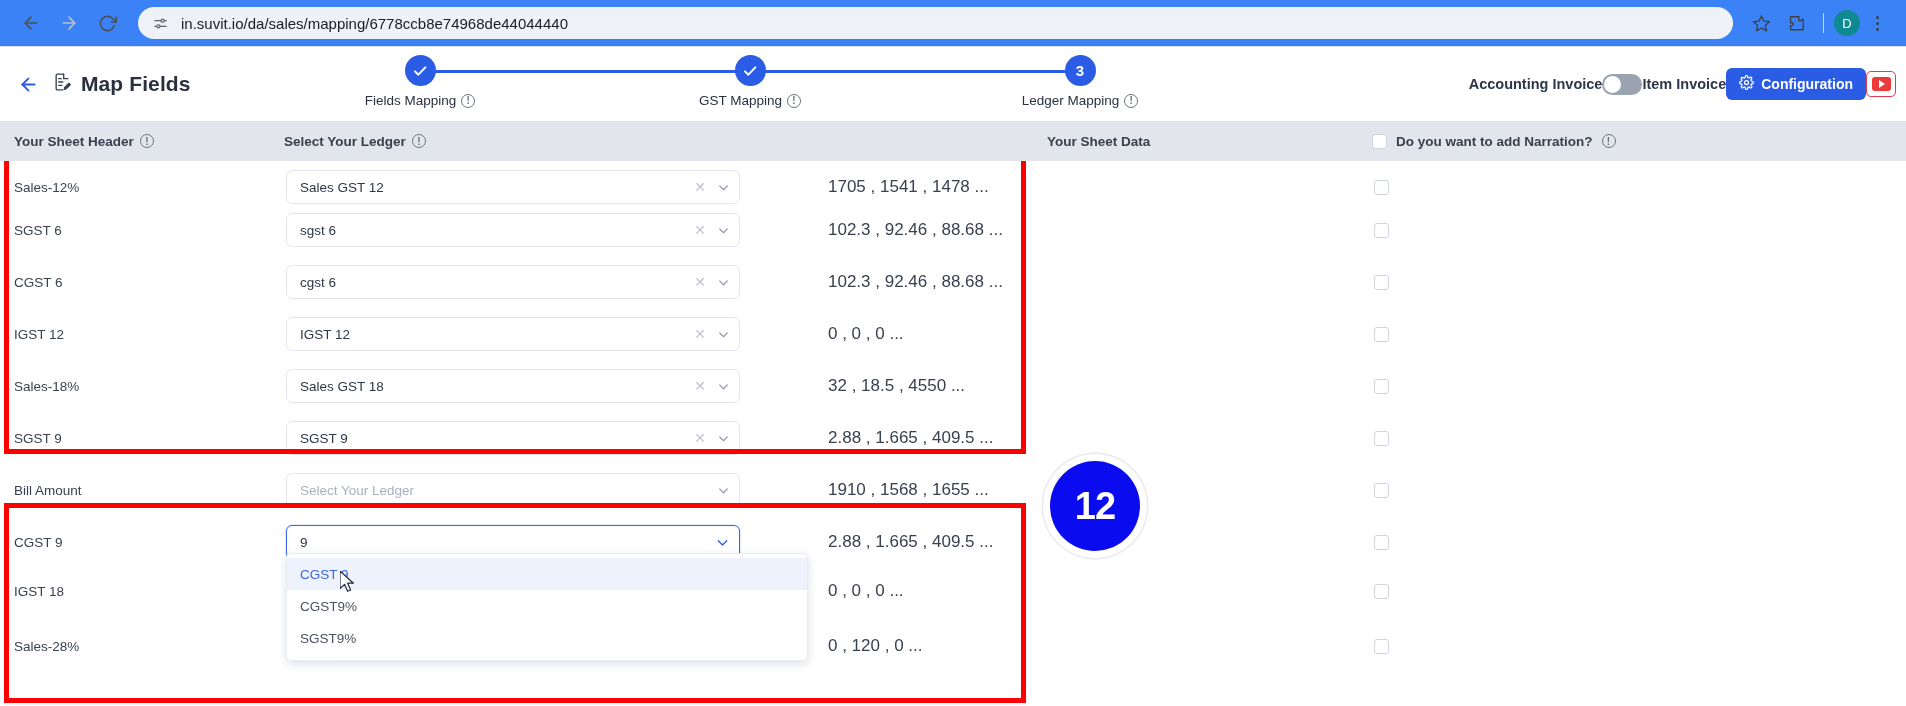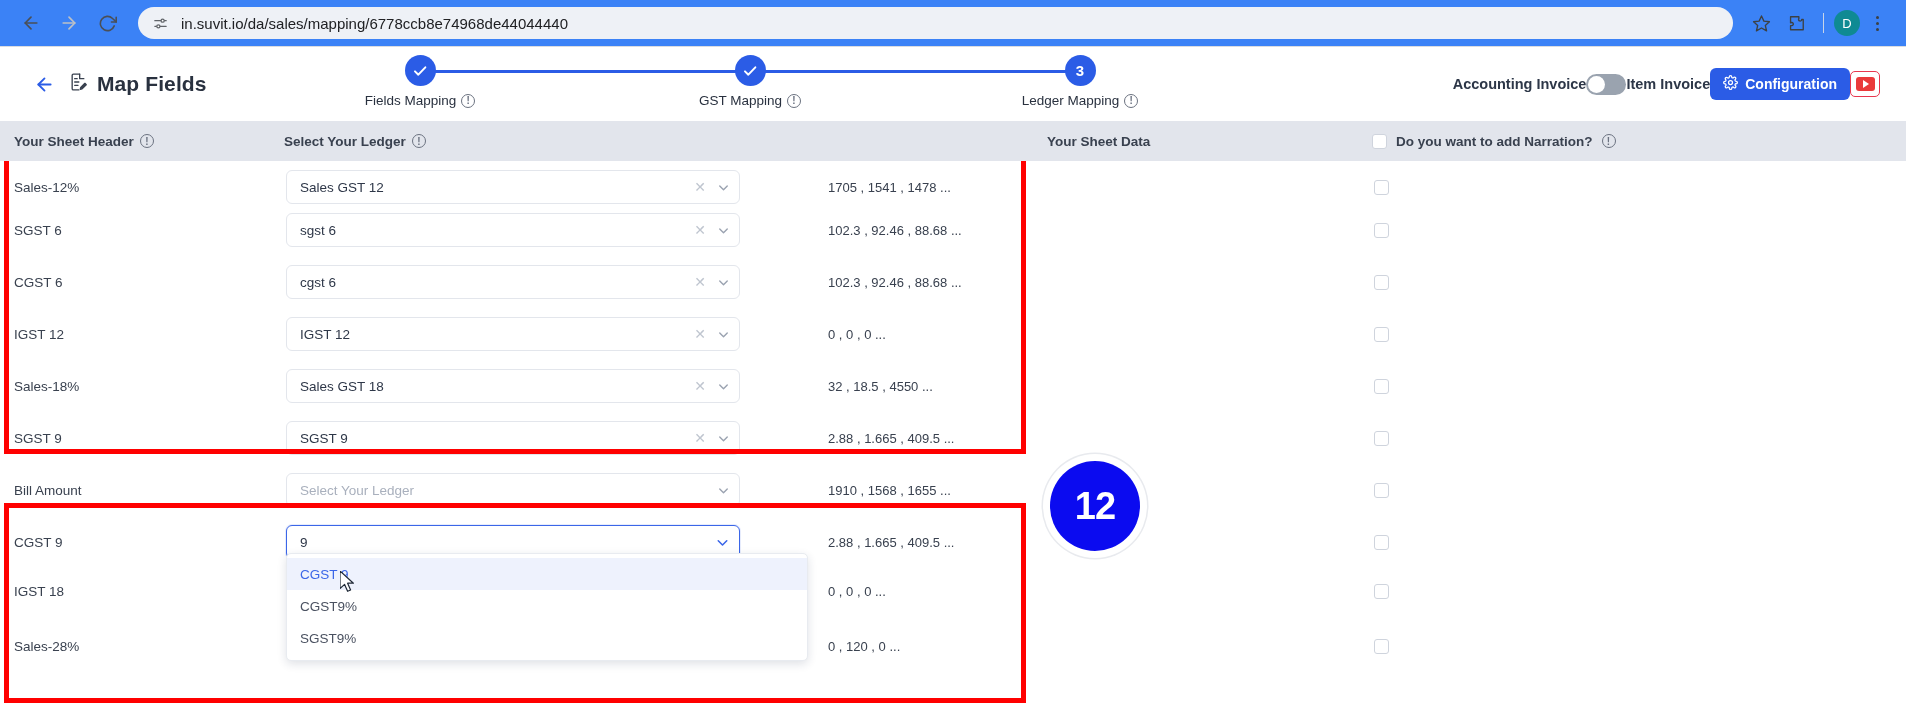--- a/index.html
+++ b/index.html
@@ -58,21 +58,21 @@
   }
   .kebab { width: 30px; height:30px; display:flex; flex-direction:column; align-items:center; justify-content:center; gap:3px; }
   .kebab i { width:3px; height:3px; border-radius:50%; background:#3c4043; display:block; }
   .chrome-sep { height: 1px; background: #dadce0; width: 100%; }
 
   
   .app-header {
     height: 74px;
     background: #ffffff;
     display: flex; align-items: center;
-    padding: 0 28px;
+    padding: 0 12px;
     position: relative;
   }
   .back-circle {
     width: 32px; height: 32px;
     border-radius: 6px;
     display:flex; align-items:center; justify-content:center;
     color:#2b5ce6;
     flex: 0 0 auto;
   }
   .title-group { display:flex; align-items:center; gap:9px; margin-left: 8px; }
@@ -240,21 +240,21 @@
   }
   .clear-x {
     color: #bfc5cf; font-size: 14px;
     margin-right: 10px; line-height: 1;
   }
   .chev { color:#9aa2b0; display:flex; align-items:center; }
   .chev.active { color:#3b66e8; }
   .cell-data {
     position: absolute;
     left: 828px;
-    font-size: 13px; color: #39414f;
+    font-size: 17px; color: #39414f;
     white-space: nowrap;
   }
   .cell-cb { position:absolute; left: 1374px; }
 
   
   .dropdown {
     position: absolute;
     left: 286px;
     width: 522px;
     background: #fff;

